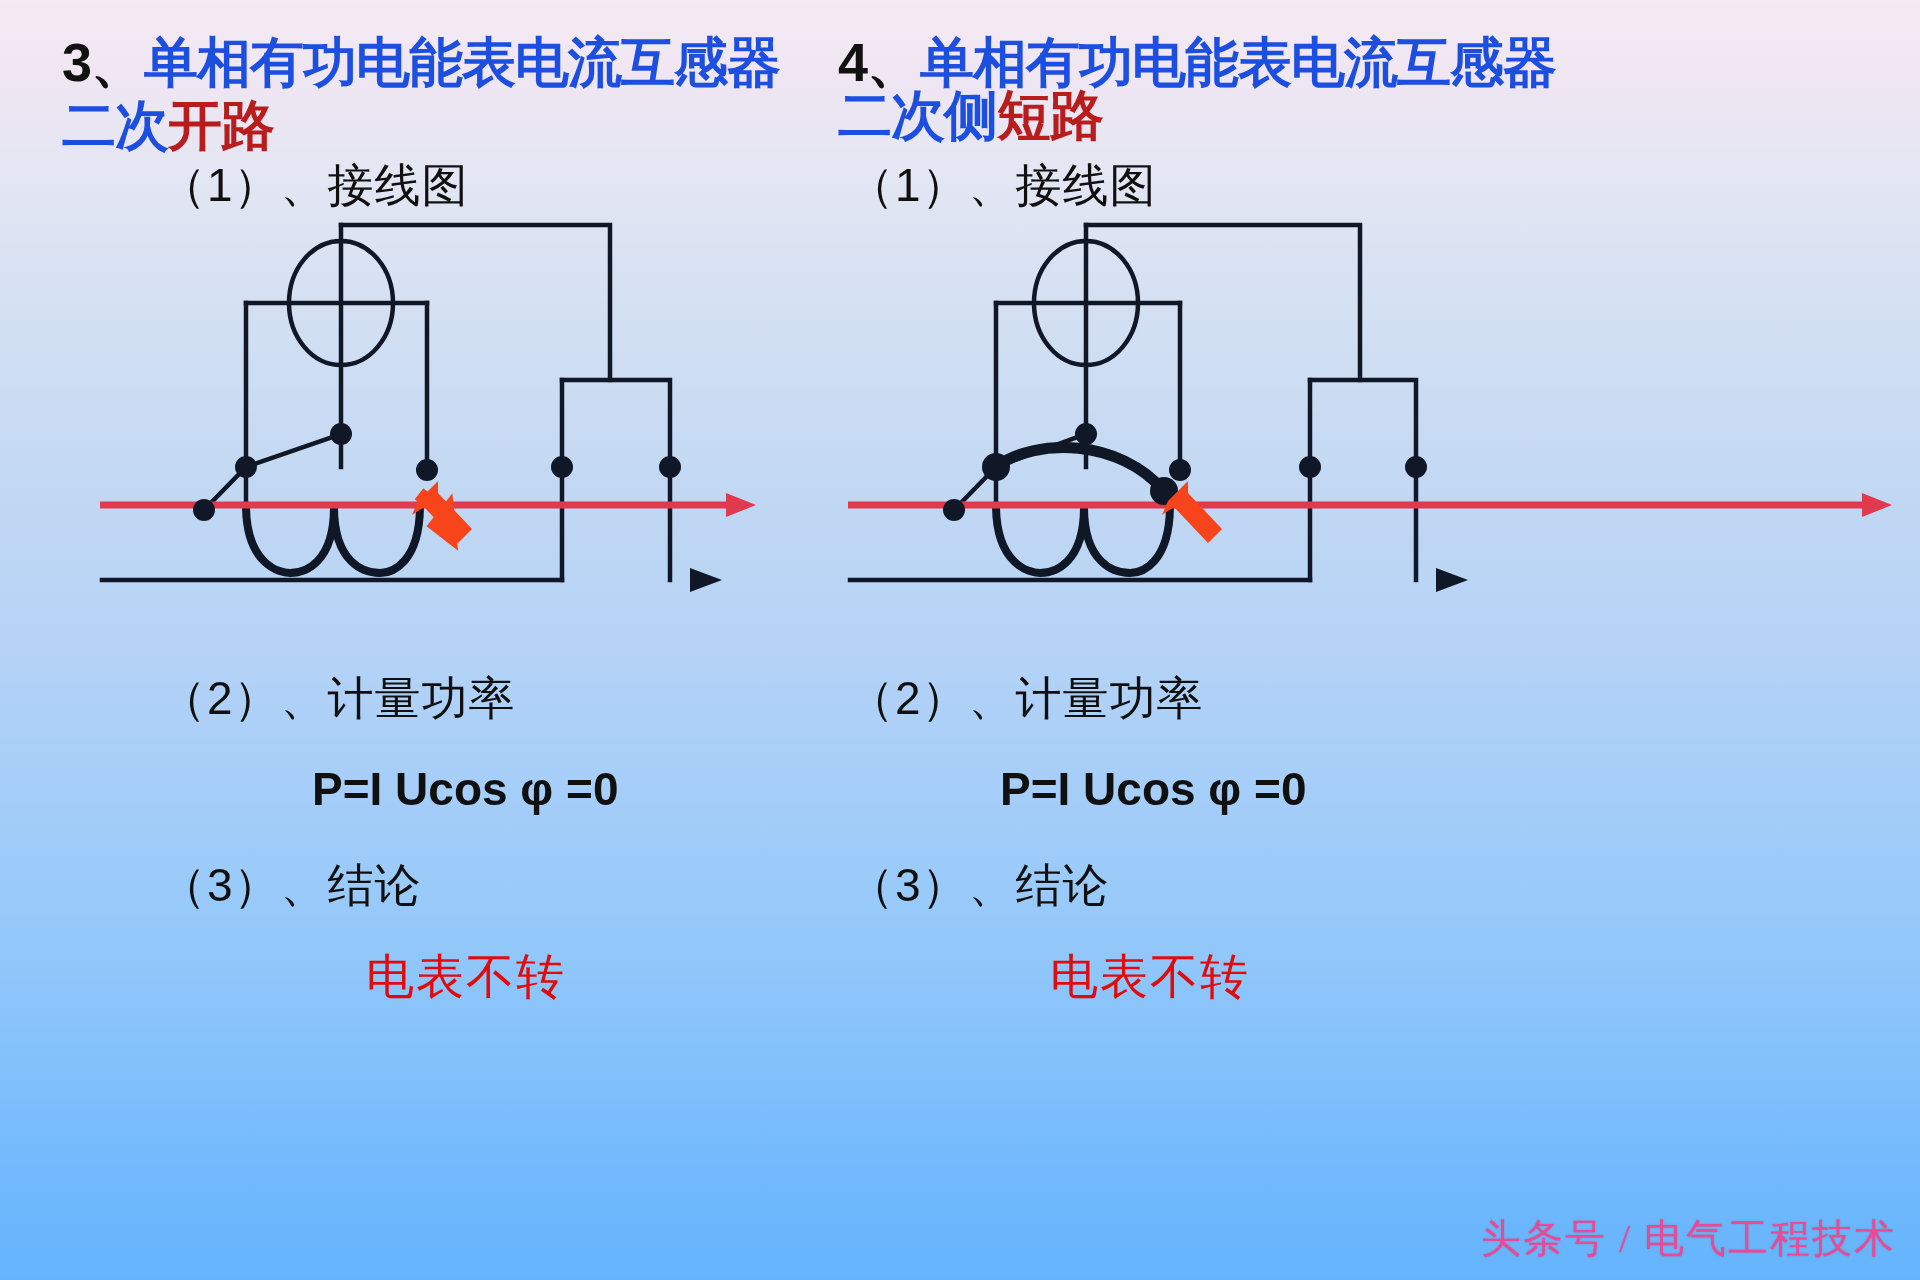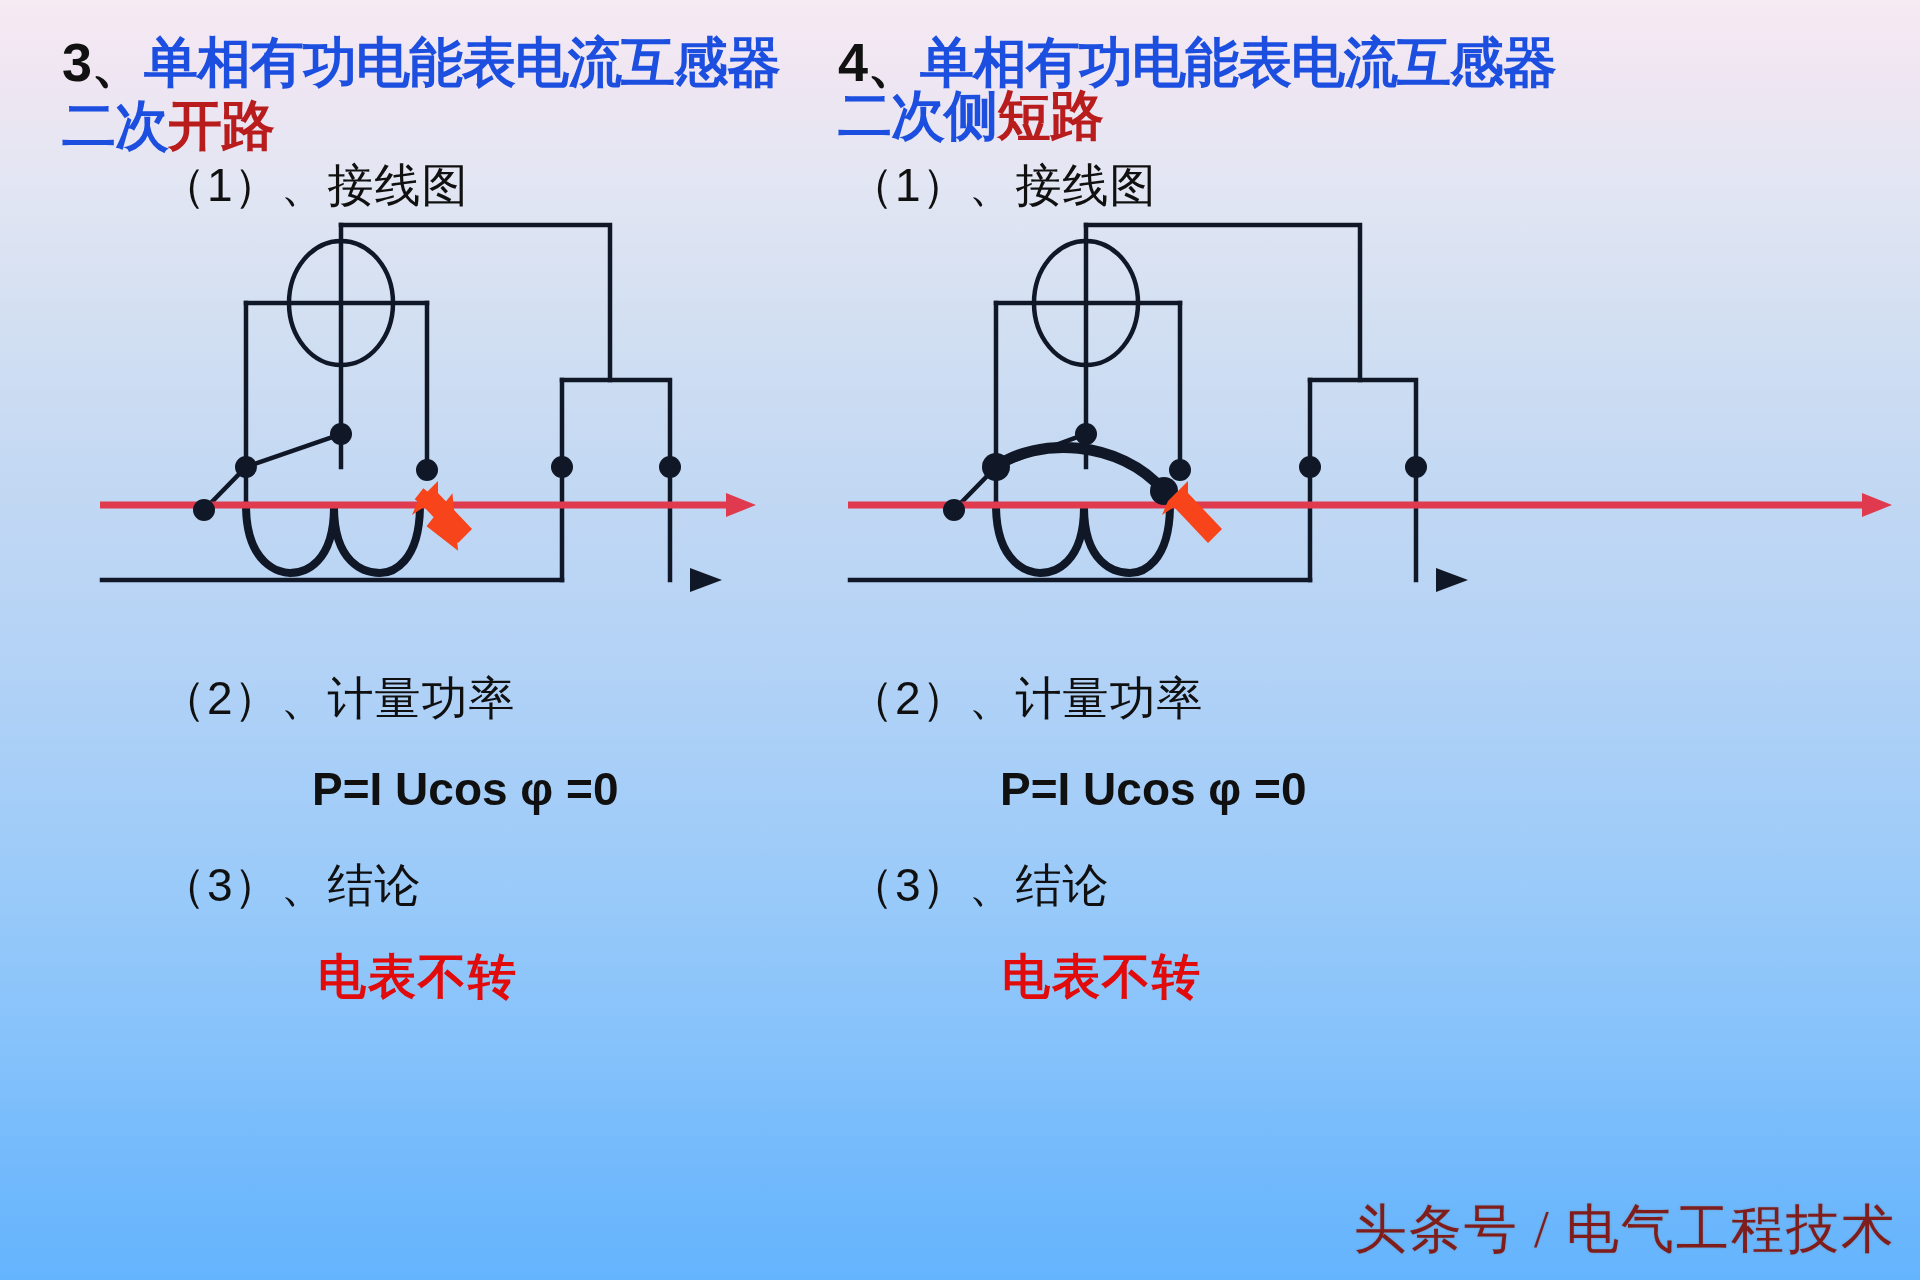--- a/index.html
+++ b/index.html
@@ -48,29 +48,30 @@
     font-size:46px;
     font-weight:bold;
     white-space:nowrap;
     font-family:"Liberation Sans","DejaVu Sans",sans-serif;
     text-align:center;
   }
   .conc{
     position:absolute;
     color:#e20b0b;
     font-size:48px;
-    font-weight:bold;
+    font-weight:normal;
     white-space:nowrap;
     letter-spacing:2px;
+    margin-left:48px;
   }
   .watermark{
     position:absolute;
     right:24px;bottom:14px;
-    color:#7f1d1d;
-    font-size:53px;
+    color:#ec4899;
+    font-size:40px;
     letter-spacing:2px;
     white-space:nowrap;
     text-shadow:0 0 2px rgba(120,120,120,.6);
     font-family:"Liberation Serif","DejaVu Serif",serif;
   }
   svg{position:absolute;left:0;top:0;}
   .dg{position:absolute;}
 </style>
 </head>
 <body>

